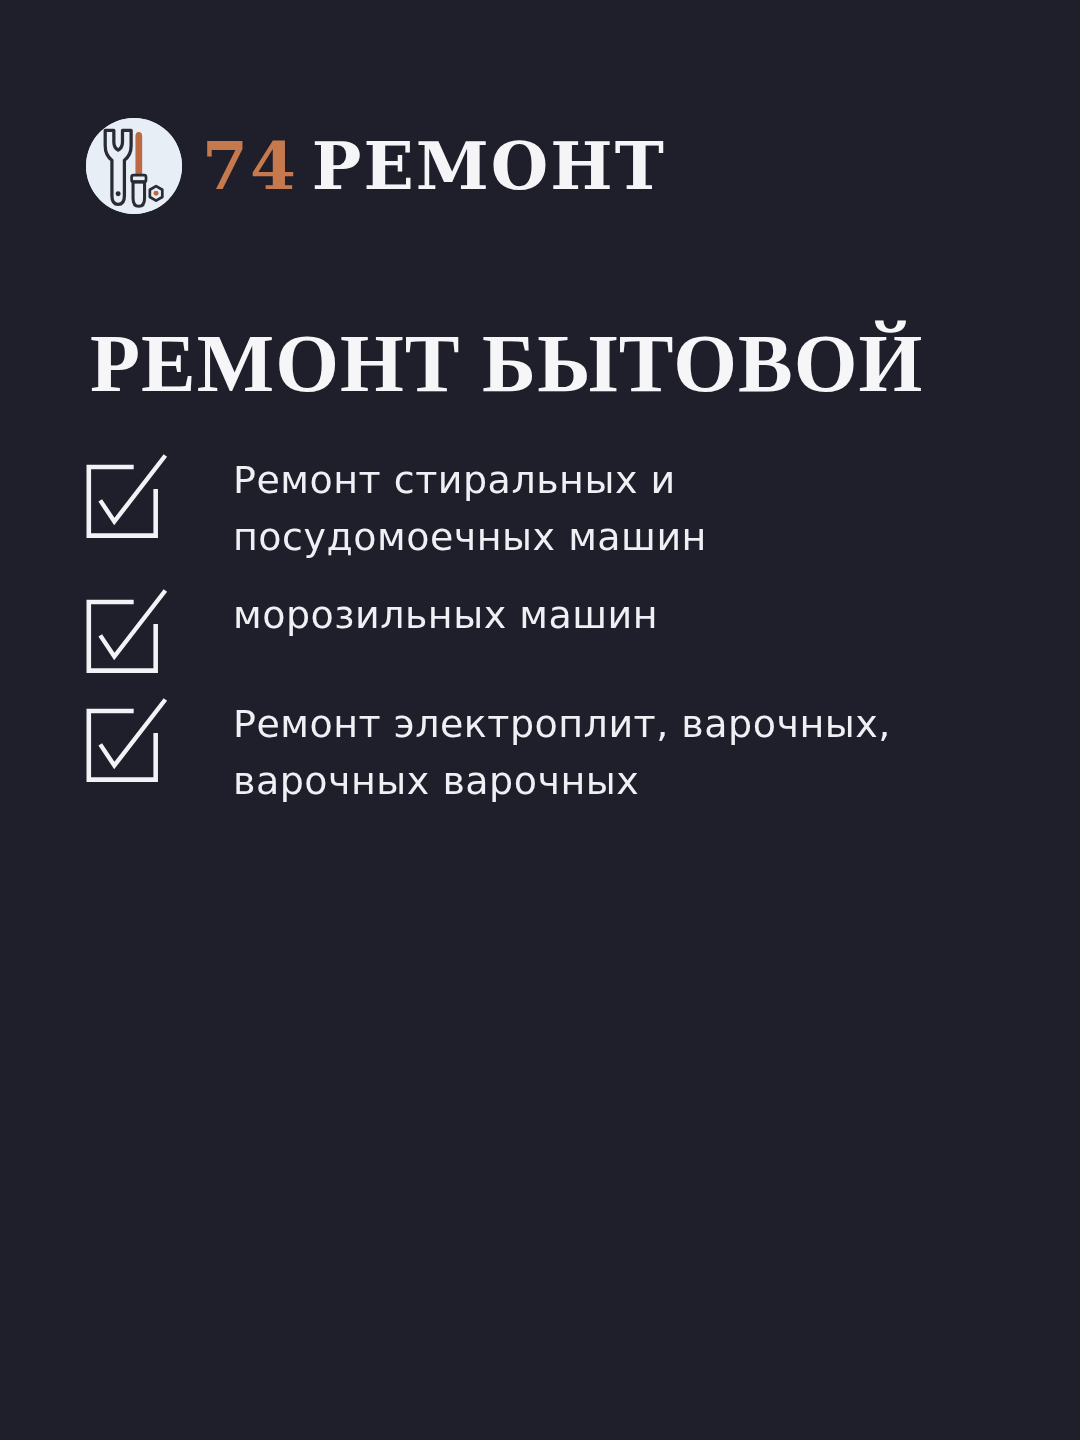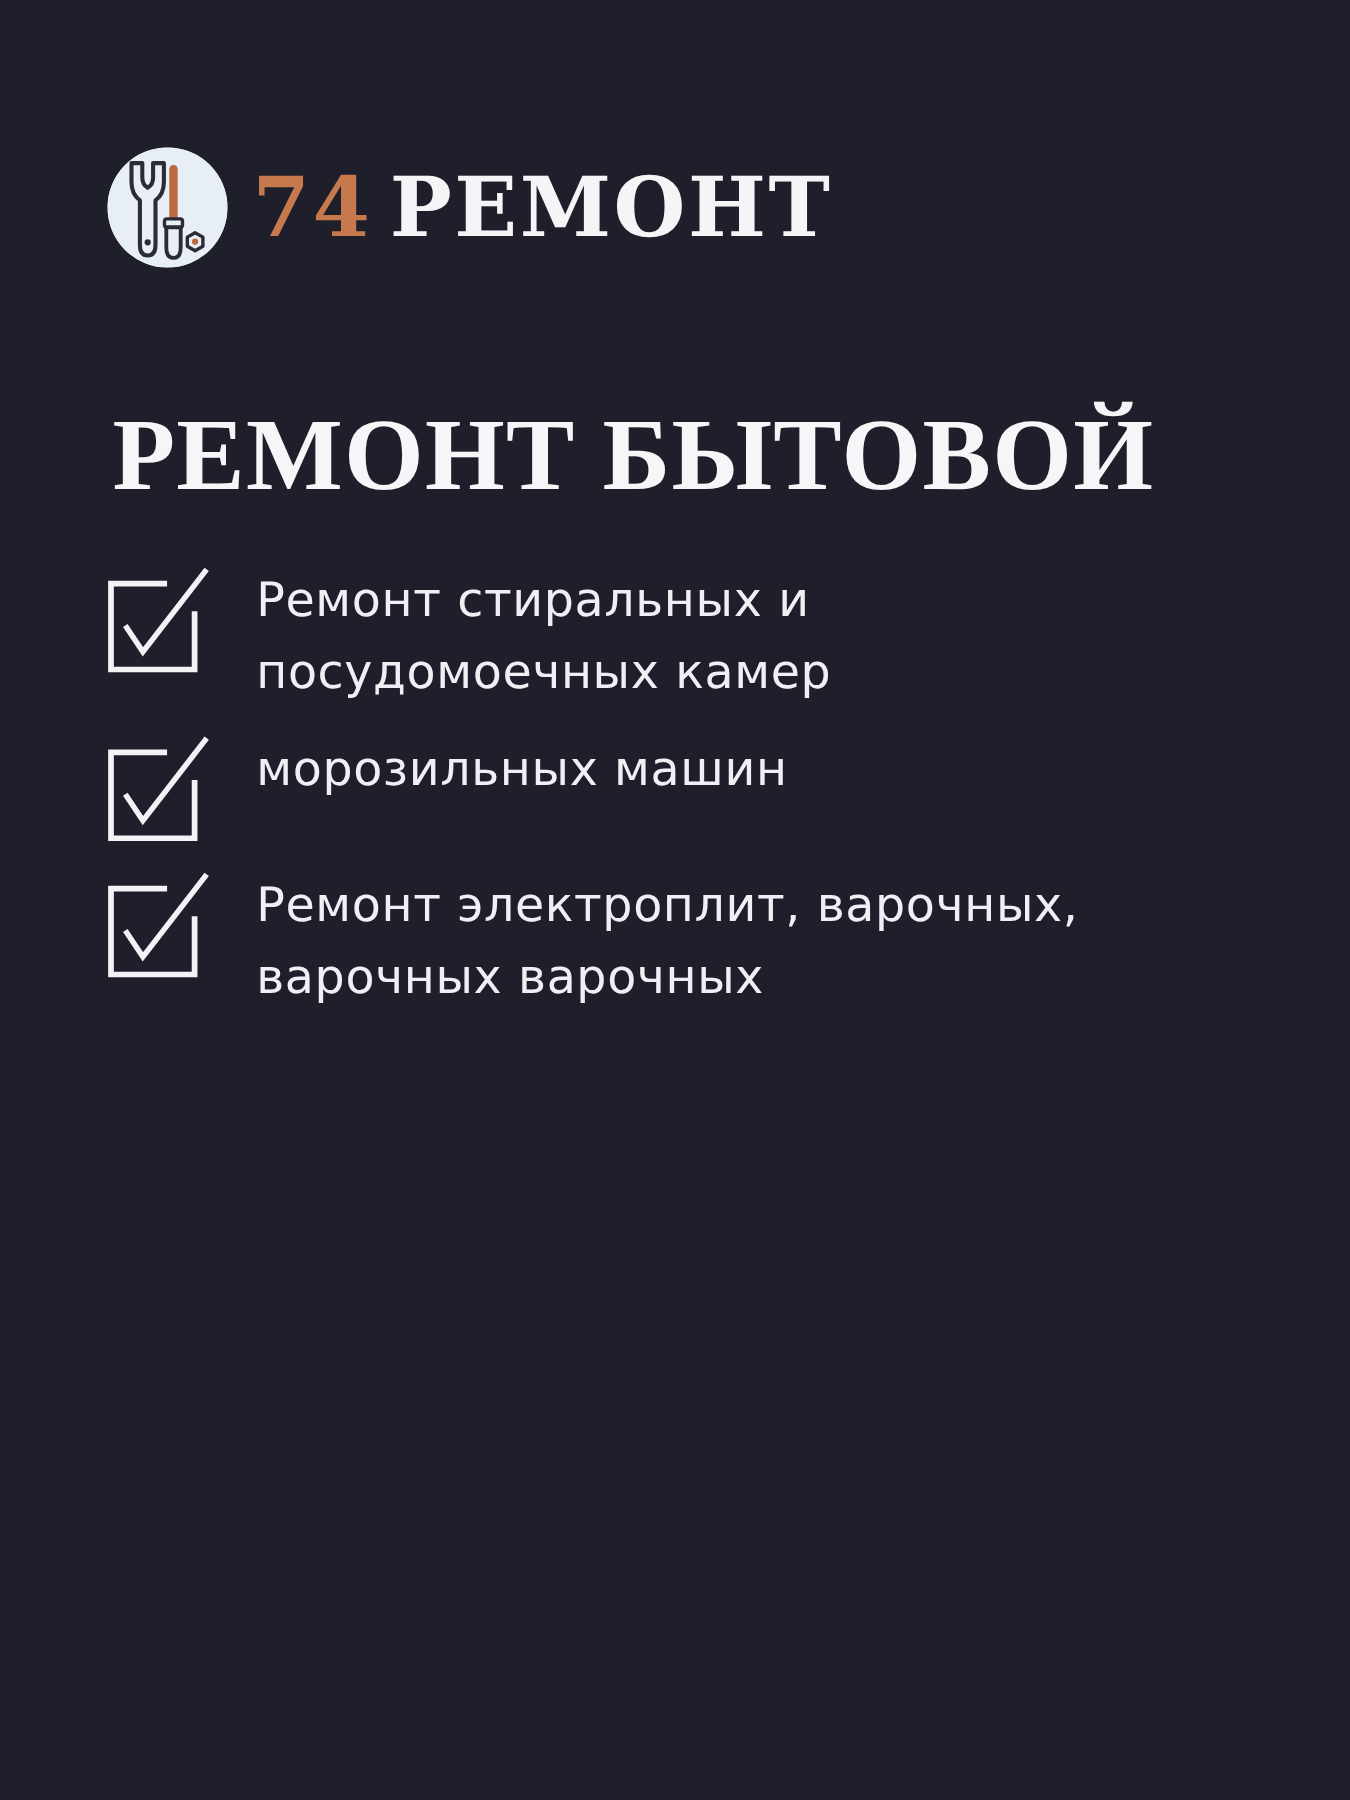--- a/index.html
+++ b/index.html
@@ -63,20 +63,21 @@
   
   .services {
     list-style: none;
     margin: 42px 0 0 80px;
     padding: 0;
   }
   .service-row {
     display: flex;
     align-items: flex-start;
     margin-bottom: 21px;
+    gap: 28px;
   }
   .service-row.single { align-items: center; }
   .check-icon {
     flex: 0 0 88px;
     width: 88px;
     height: 88px;
     margin-right: 37px;
   }
   .check-icon svg { width: 88px; height: 88px; display: block; }
   .service-text {
@@ -124,21 +125,21 @@
 
     <li class="service-row">
       <span class="check-icon">
         <svg viewBox="0 0 100 100" fill="none" aria-hidden="true">
           <path d="M61,17 L10,17 L10,95 L86,95 L86,42" stroke="#f2f3f6" stroke-width="5.2"></path>
           <path d="M23,55 L39,79 L97,4" stroke="#f2f3f6" stroke-width="5"></path>
         </svg>
       </span>
       <span class="service-text">
         <span class="svc-line">Ремонт стиральных и</span>
-        <span class="svc-line">посудомоечных камер</span>
+        <span class="svc-line">посудомоечных машин</span>
       </span>
     </li>
 
     <li class="service-row">
       <span class="check-icon">
         <svg viewBox="0 0 100 100" fill="none" aria-hidden="true">
           <path d="M61,17 L10,17 L10,95 L86,95 L86,42" stroke="#f2f3f6" stroke-width="5.2"></path>
           <path d="M23,55 L39,79 L97,4" stroke="#f2f3f6" stroke-width="5"></path>
         </svg>
       </span>

